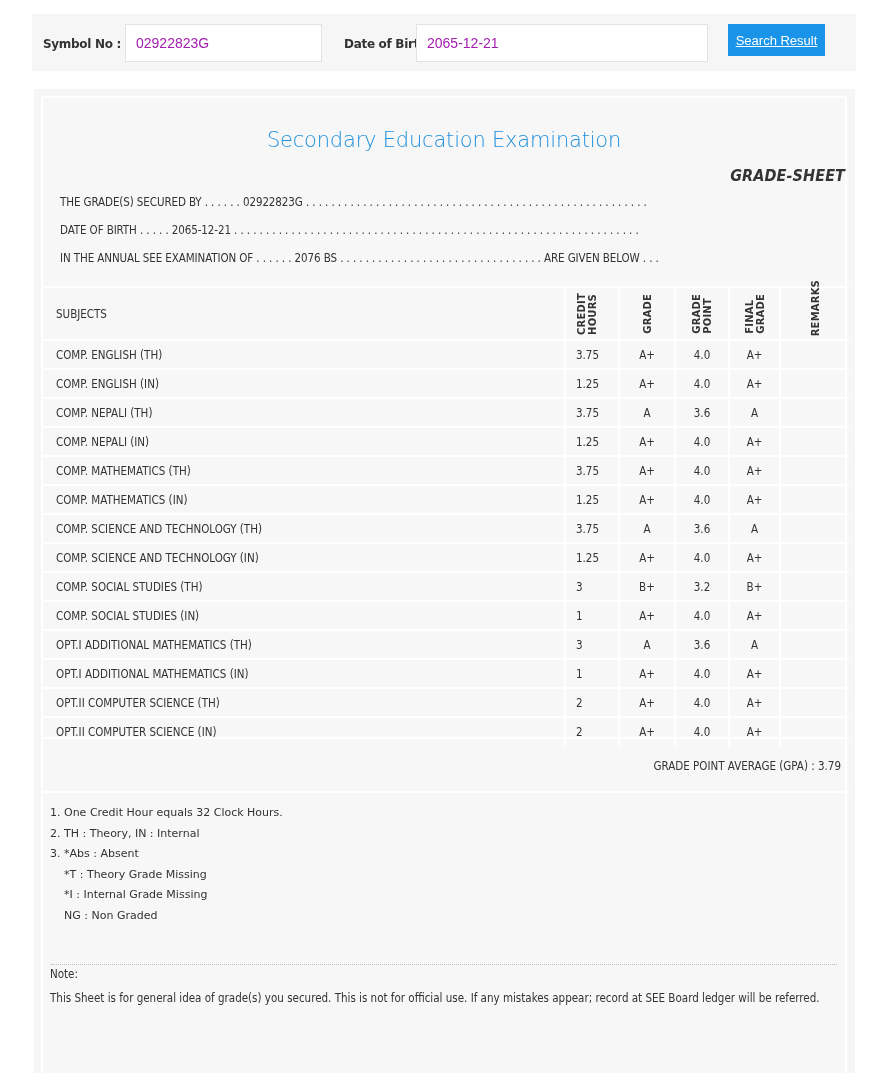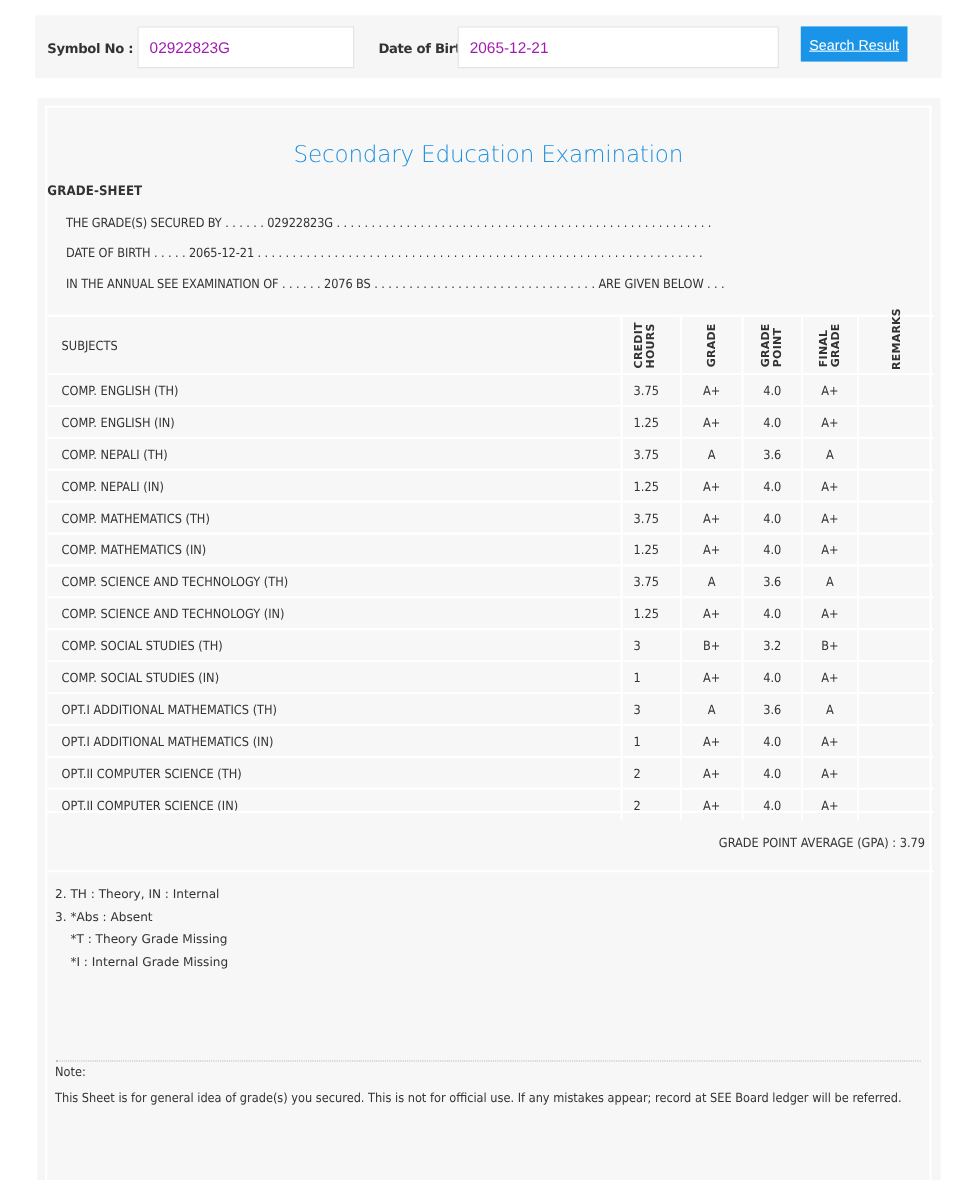--- a/index.html
+++ b/index.html
@@ -33,22 +33,22 @@
       position: absolute; left: 7px; top: 7px; width: 806px; height: 977px;
       border: 2px solid #ffffff; border-bottom: none; background: #f7f7f7;
     }
 
     .title {
       position: absolute; left: 0; right: 0; top: 30px; text-align: center;
       font-family: "DejaVu Sans", sans-serif; font-weight: 200; font-size: 21px;
       color: #2090dd; letter-spacing: -0.2px;
     }
     .subtitle {
-      position: absolute; left: 0; right: 0; top: 68px; text-align: left;
-      font-size: 12px; font-weight: bold; color: #333; letter-spacing: 0.1px;
+      position: absolute; left: 0; right: 0; top: 68px; text-align: right;
+      font-size: 16px; font-weight: bold; color: #333; letter-spacing: 0.1px; font-style: italic;
     }
     .info-line {
       position: absolute; left: 17px; font-size: 11.5px; color: #333; white-space: pre;
       letter-spacing: -0.1px;
     }
 
     .grade-table {
       position: absolute; left: 0px; top: 188px; width: 806px;
       border-collapse: collapse;
     }
@@ -248,23 +248,25 @@
             <td class="c-rm"></td>
           </tr>
         </tbody>
     </table>
 
     <div class="gpa-row">
       <span class="gpa-text">GRADE POINT AVERAGE (GPA) : 3.79</span>
     </div>
 
     <div class="footnotes" id="footnotes">
+        <div>1. One Credit Hour equals 32 Clock Hours.</div>
         <div>2. TH : Theory, IN : Internal</div>
         <div>3. *Abs : Absent</div>
         <div class="indent">*T : Theory Grade Missing</div>
         <div class="indent">*I : Internal Grade Missing</div>
+        <div class="indent">NG : Non Graded</div>
       </div>
 
     <div class="divider"></div>
     <div class="note-label">Note:</div>
     <div class="note-text">This Sheet is for general idea of grade(s) you secured. This is not for official use. If any mistakes appear; record at SEE Board ledger will be referred.</div>
   </div>
 </div>
 
 </body></html>

